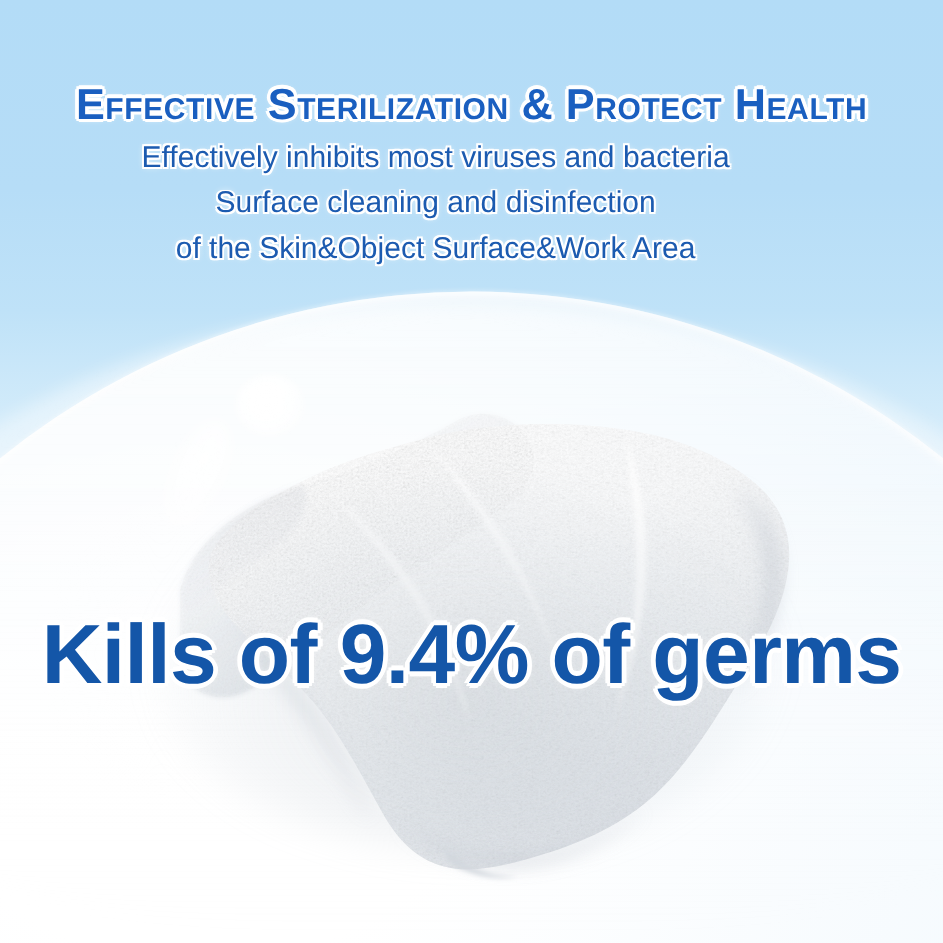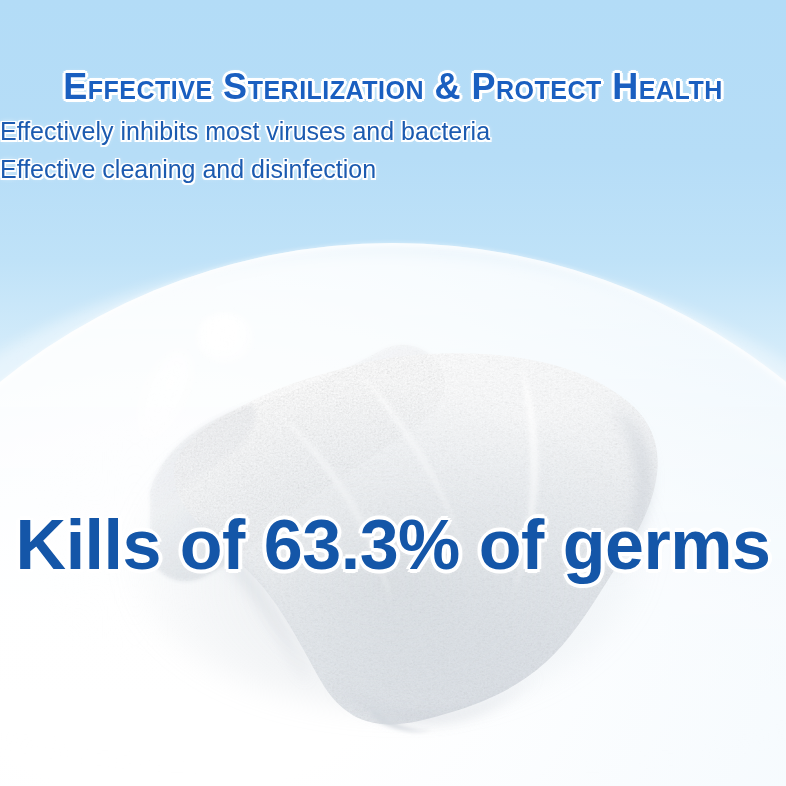--- a/index.html
+++ b/index.html
@@ -148,20 +148,21 @@
        2px -2px 0 #ffffff, -2px -2px 0 #ffffff,
        3px 0 0 #ffffff, -3px 0 0 #ffffff,
        0 3px 0 #ffffff, 0 -3px 0 #ffffff,
        0 0 5px rgba(255,255,255,0.95);
   }
   .subtitle {
     position: absolute;
     left: 0;
     top: 112px;
     width: 726px;
+    text-align: center;
   }
   .sub-line {
     font-size: 25px;
     font-weight: normal;
     color: #1c5bb0;
     line-height: 38px;
     white-space: nowrap;
     text-shadow:
        1.5px 0 0 #ffffff, -1.5px 0 0 #ffffff,
        0 1.5px 0 #ffffff, 0 -1.5px 0 #ffffff,
@@ -349,18 +350,19 @@
         <path d="M372,708 C390,724 412,732 432,730 C416,734 396,730 380,722
                  C374,718 370,712 372,708 Z" fill="#d4d9df"></path>
       </g>
     </svg>
   </div>
 
   <div class="title">Effective Sterilization &amp; Protect Health</div>
 
   <div class="subtitle">
     <div class="sub-line">Effectively inhibits most viruses and bacteria</div>
-    <div class="sub-line">Effective cleaning and disinfection</div>
+    <div class="sub-line">Surface cleaning and disinfection</div>
+    <div class="sub-line">of the Skin&amp;Object Surface&amp;Work Area</div>
   </div>
 
-  <div class="headline">Kills of 63.3% of germs</div>
+  <div class="headline">Kills of 9.4% of germs</div>
 
 </div>
 
 </body></html>

